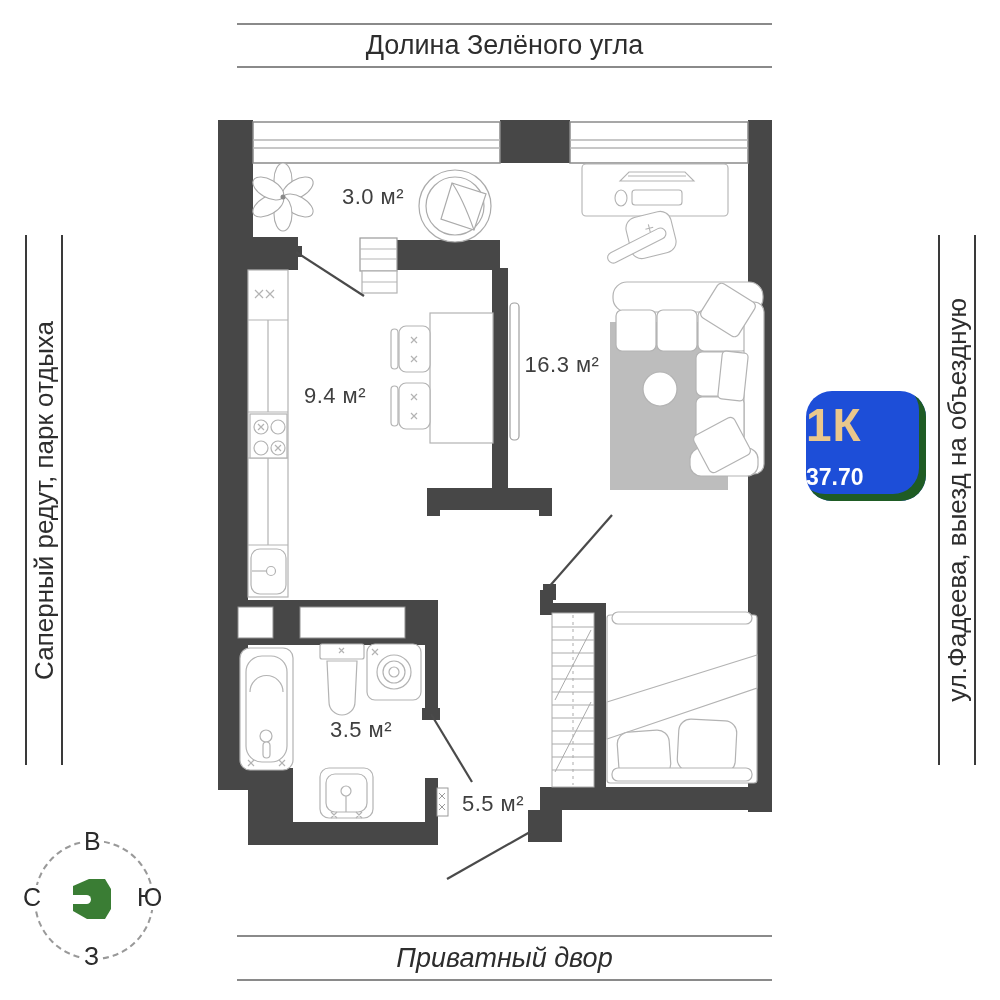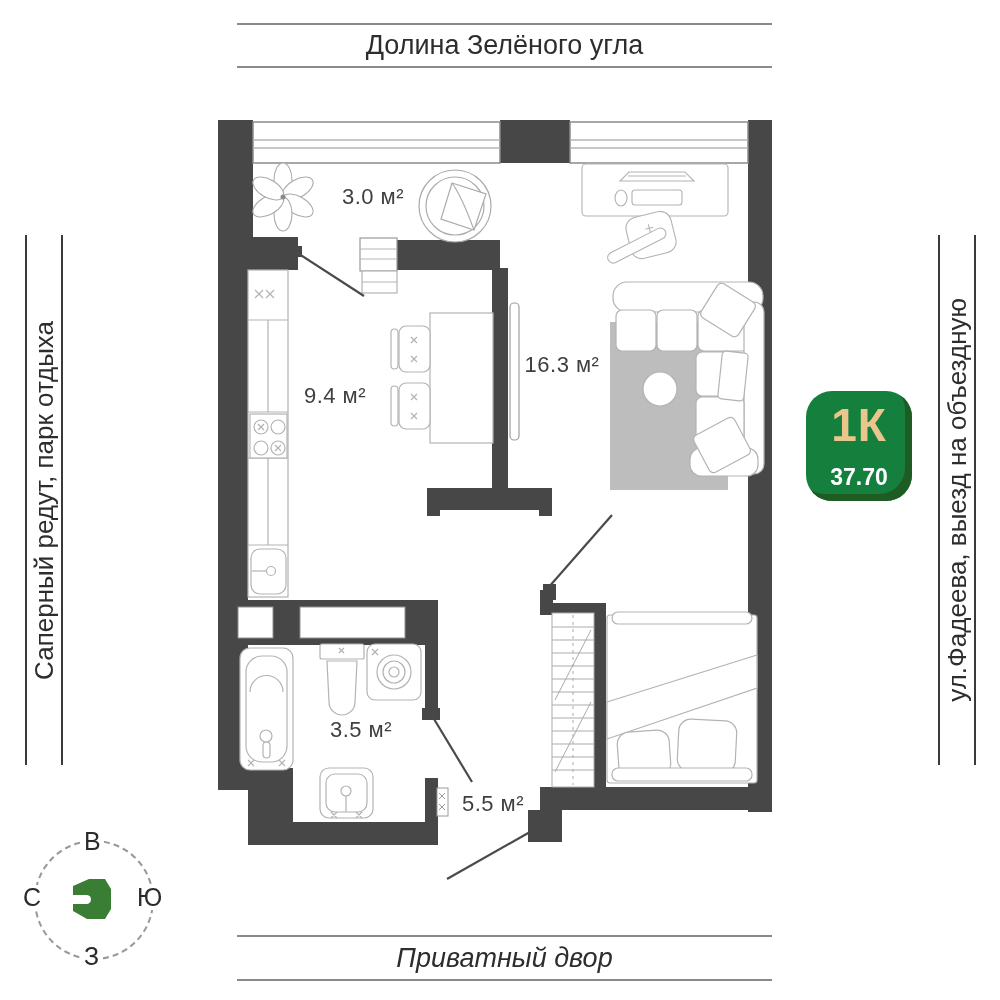--- a/index.html
+++ b/index.html
@@ -13,22 +13,22 @@
   #street-bottom{top:935px;height:42px;font-style:italic;}
 
   
   .street-side{position:absolute;top:235px;height:530px;width:34px;display:flex;align-items:center;justify-content:center;
                border-left:2px solid #3a3a3a;border-right:2px solid #3a3a3a;}
   #street-left{left:25px;}
   #street-right{left:938px;}
   .street-side .txt{writing-mode:vertical-rl;transform:rotate(180deg);white-space:nowrap;color:#2d2d2d;font-size:26px;}
 
   
-  #badge{left:806px;top:391px;width:106px;height:110px;border-radius:26px;background:#15803d;
-         box-shadow:inset -7px -7px 0 #1f5c24;display:flex;flex-direction:column;align-items:center;justify-content:center;}
+  #badge{left:806px;top:391px;width:120px;height:110px;border-radius:26px;background:#1d4ed8;
+         box-shadow:inset -7px -7px 0 #1f5c24;display:flex;flex-direction:column;align-items:flex-start;justify-content:center;}
   #badge .rooms{color:#e9c78c;font-size:46px;font-weight:bold;line-height:1;letter-spacing:1px;}
   #badge .area{color:#ffffff;font-size:23px;font-weight:bold;margin-top:16px;}
 
   
   #compass-circle{left:34px;top:840px;width:116px;height:116px;border:2px dashed #999;border-radius:50%;}
   .compass-letter{position:absolute;color:#2b2b2b;font-size:25px;background:#fff;padding:0 3px;line-height:1;}
   #plan-svg{left:0;top:0;}
 </style>
 </head>
 <body>

